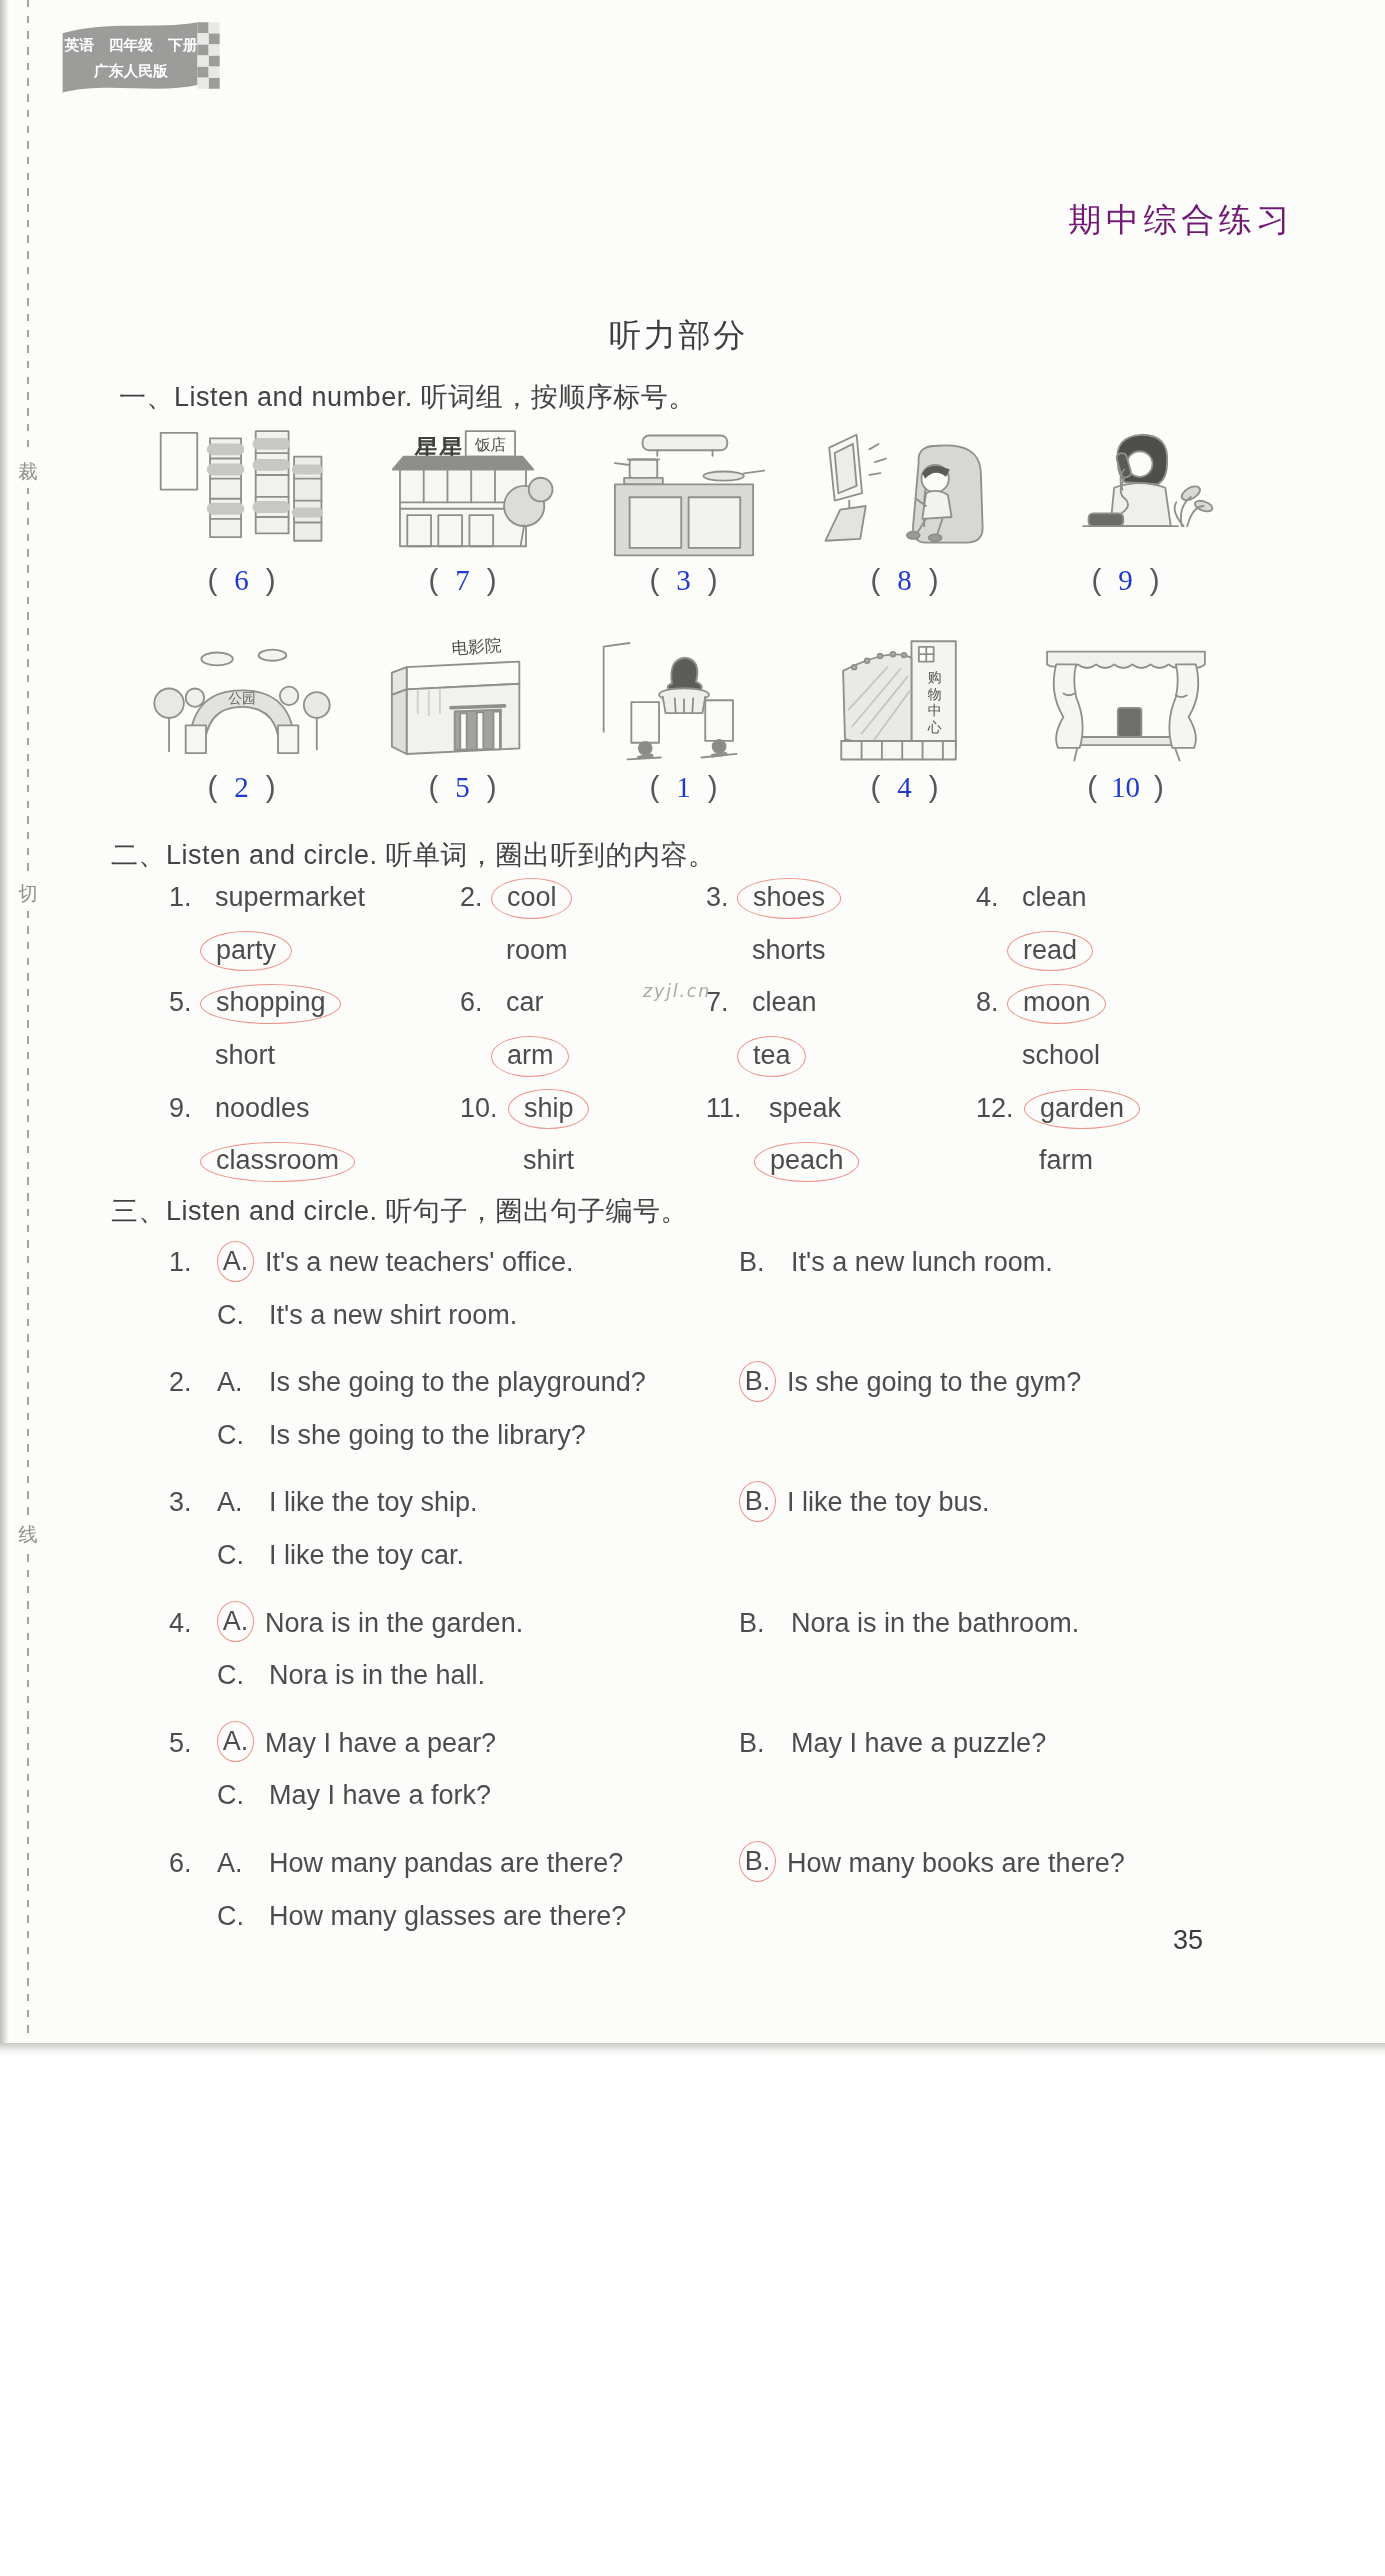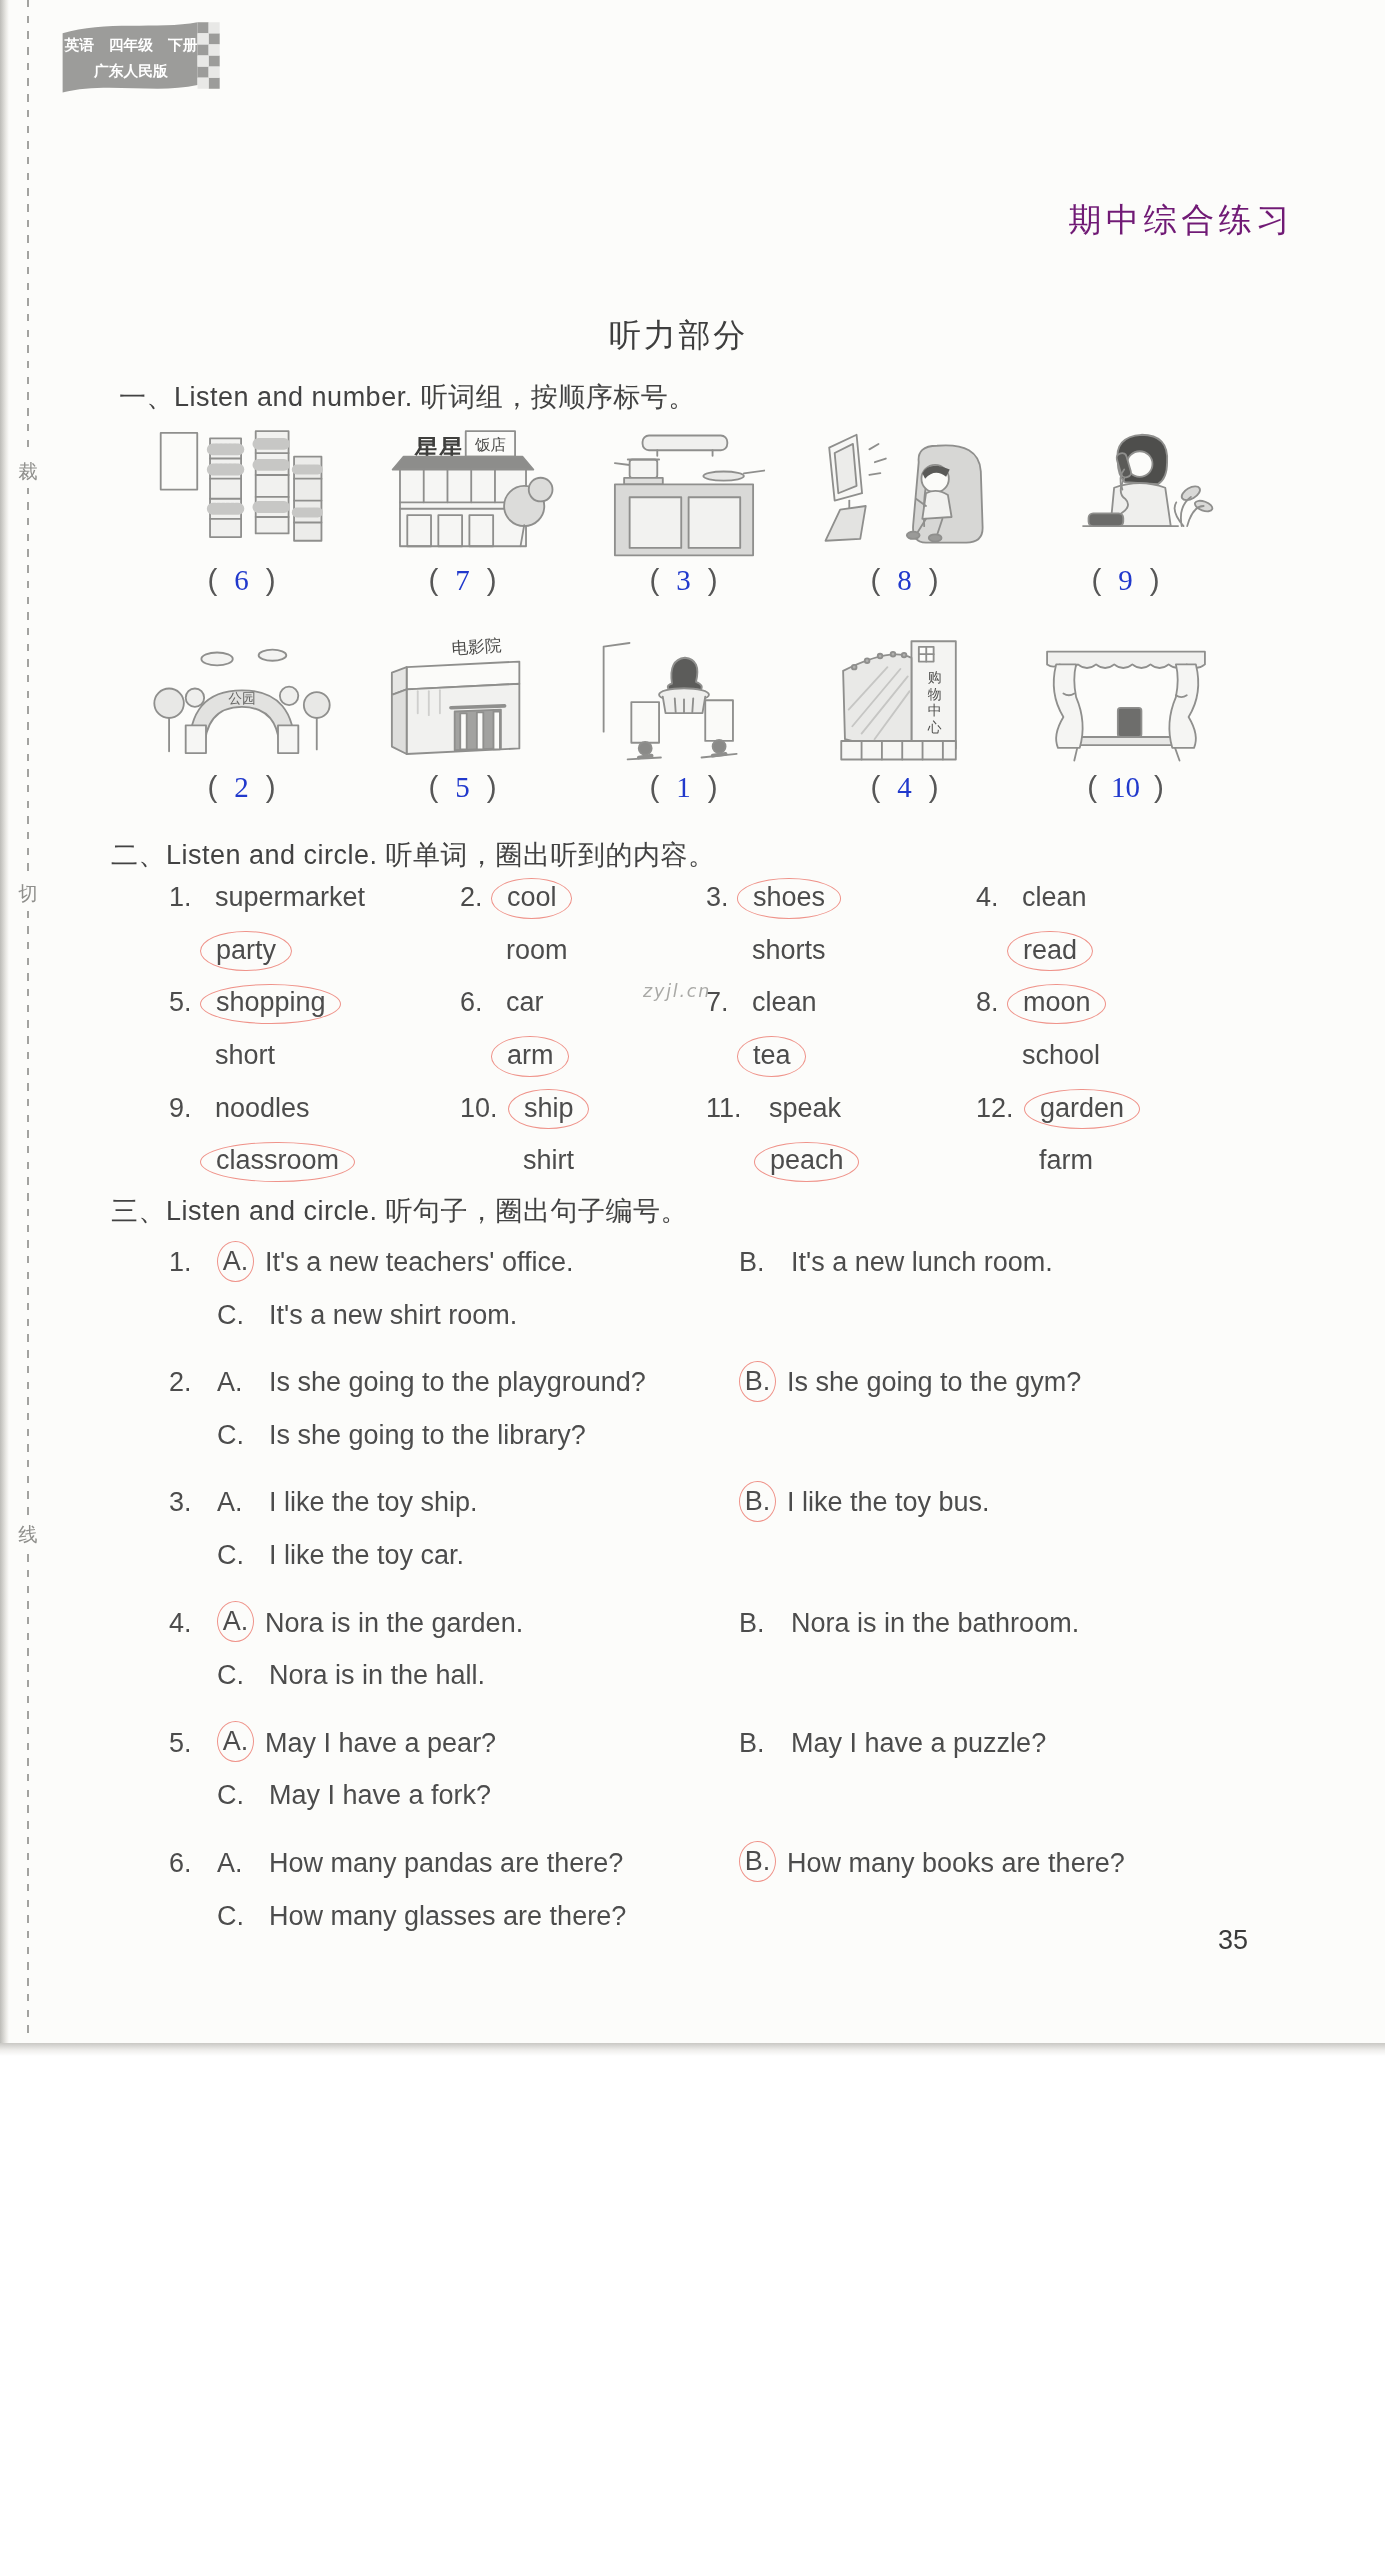--- a/index.html
+++ b/index.html
@@ -85,21 +85,21 @@
   .s3-item { display:flex; margin-bottom:14.8px; align-items:flex-start; }
   .s3-left { width:570px; flex:none; }
   .s3-line { height:37px; margin-bottom:15.7px; display:flex; align-items:center; }
   .s3-num { width:48px; flex:none; }
   .s3-line-c { margin-left:48px; }
   .s3-opt { width:52px; flex:none; }
   .s3-opt.circled {
     width:37px; height:41px; flex:none; border:1.8px solid #ef938a; border-radius:50%;
     display:flex; align-items:center; justify-content:center; margin-right:11px; margin-top:-2.8px;
   }
-  .page-num { position:absolute; left:1173px; top:1925px; font-size:27px; color:#3a3a3a;margin-left:45px; }
+  .page-num { position:absolute; left:1173px; top:1925px; font-size:27px; color:#3a3a3a; }
 </style>
 </head>
 <body>
 
 <div class="scan">
 
   <div class="left-strip"></div>
   <div class="cut-line"></div>
   <span class="cut-char c1">裁</span>
   <span class="cut-char c2">切</span>

